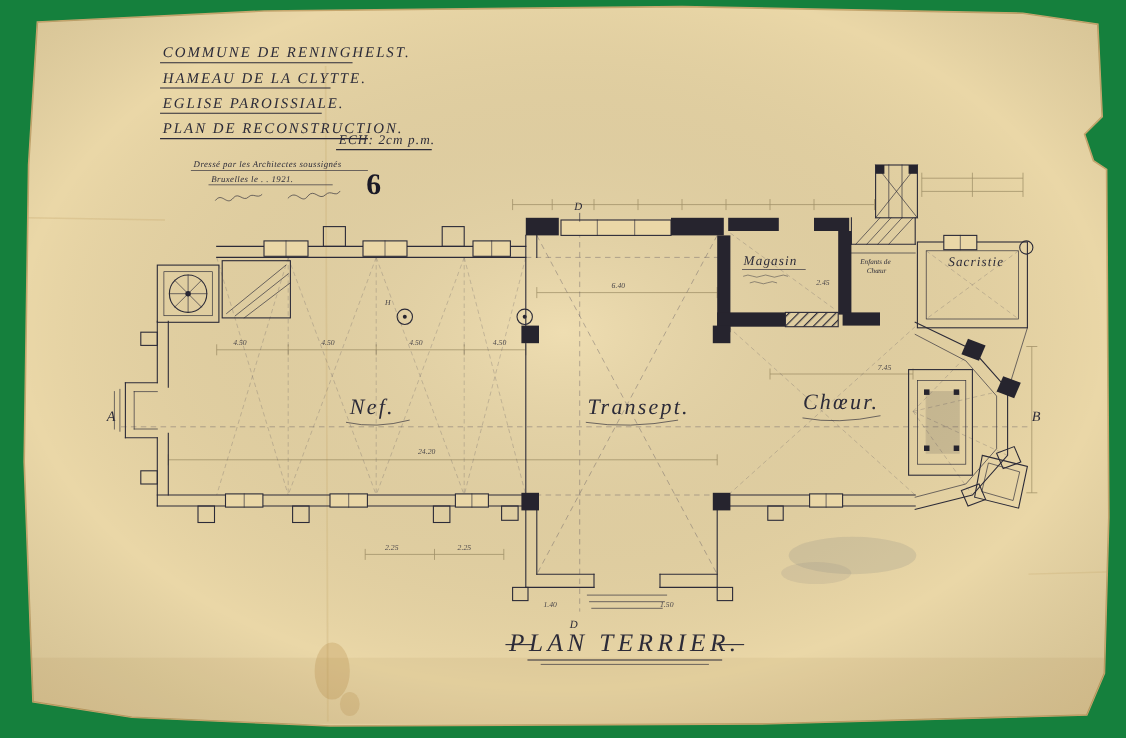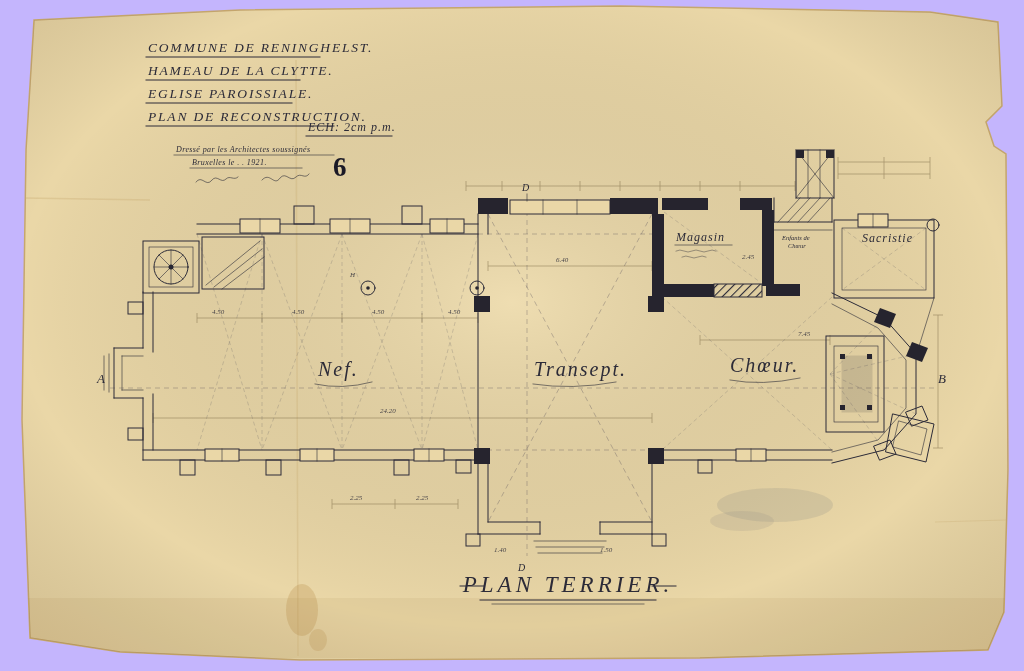--- a/index.html
+++ b/index.html
@@ -1,16 +1,16 @@
 <!DOCTYPE html>
 <html><head>
 <meta charset="utf-8">
 <style>
   html,body{margin:0;padding:0;background:#f6f4ef;}
-  .stage{position:relative;width:1024px;height:671px;overflow:hidden;background:#c4b5fd;}
+  .stage{position:relative;width:1024px;height:671px;overflow:hidden;background:#15803d;}
   svg{position:absolute;inset:0;display:block;}
   text{font-family:"Liberation Serif",serif;fill:#2c2b38;}
   .ink{stroke:#2c2b38;fill:none;stroke-width:1;stroke-linecap:square;}
   .ink-thin{stroke:#2c2b38;fill:none;stroke-width:.6;stroke-linecap:square;}
   .dash{stroke:#4a4656;fill:none;stroke-width:.8;stroke-dasharray:5 4;opacity:.4;}
   .dash-lite{stroke:#4a4656;fill:none;stroke-width:.7;stroke-dasharray:4 3;opacity:.3;}
   .pencil{stroke:#8a7a55;fill:none;stroke-width:.7;opacity:.75;}
   .black{fill:#26242e;stroke:none;}
   .paperfill{fill:#ead7a7;}
   .hand-title{font-size:13.5px;font-style:italic;letter-spacing:1.8px;}

